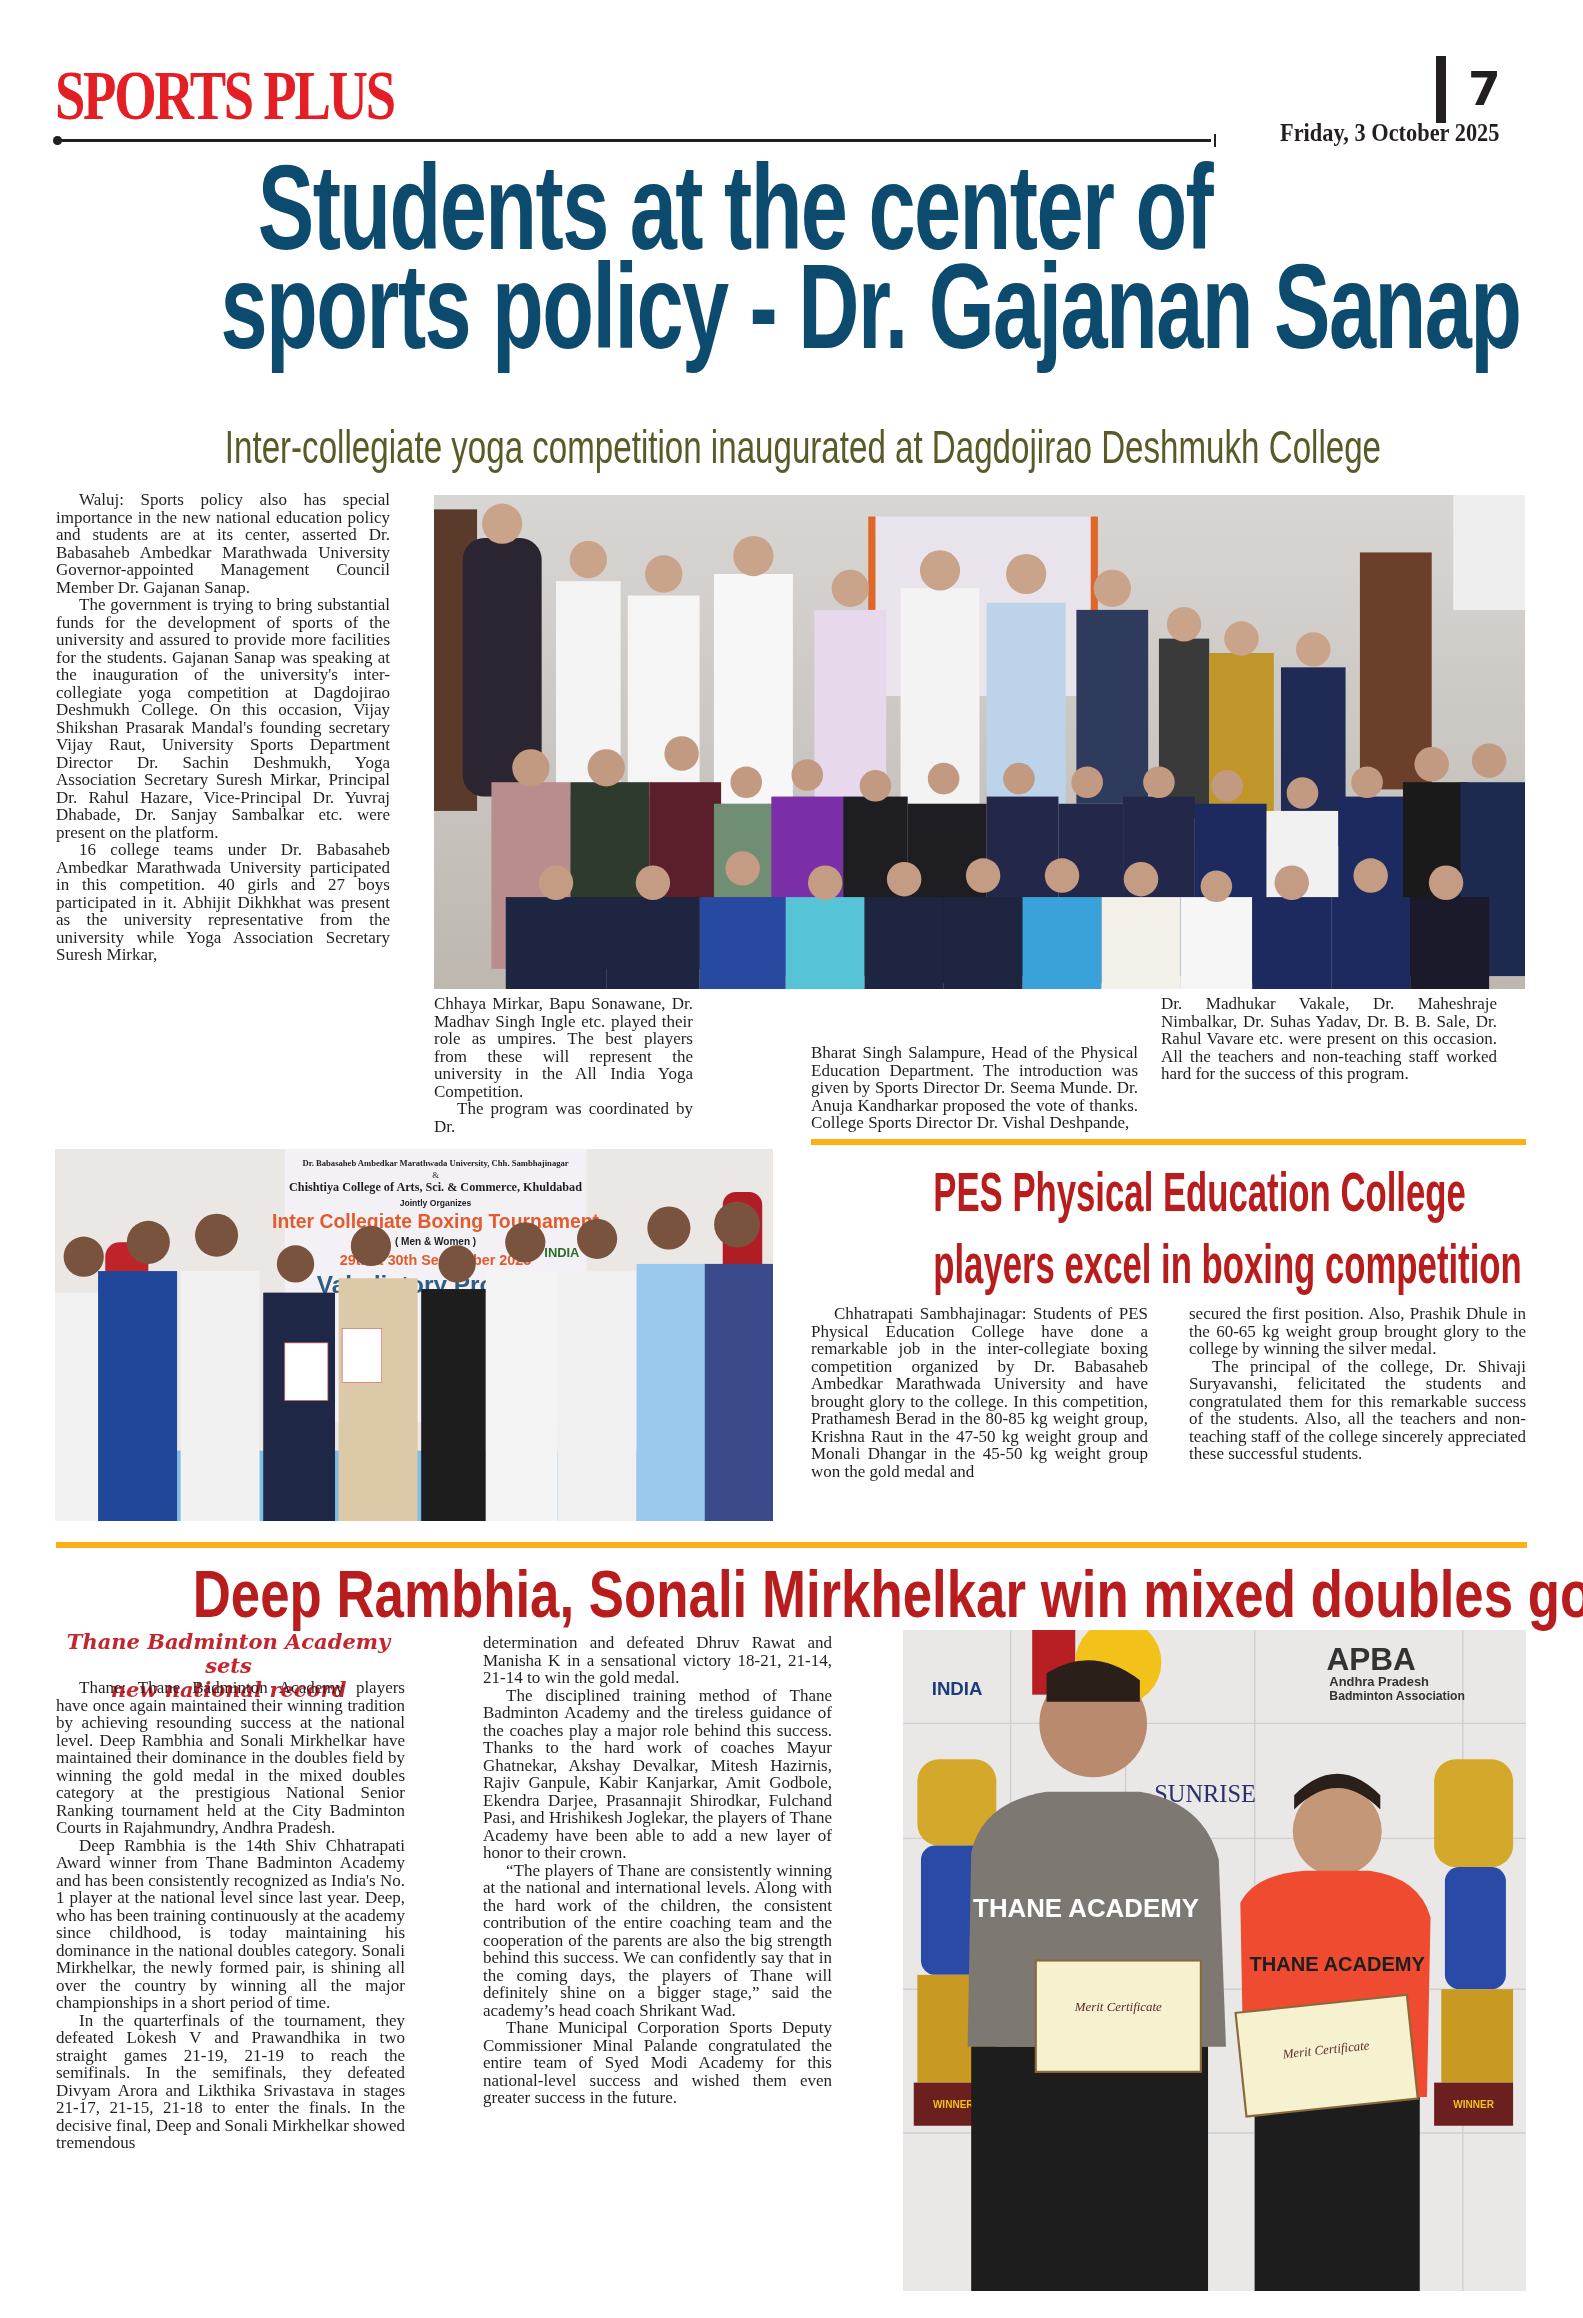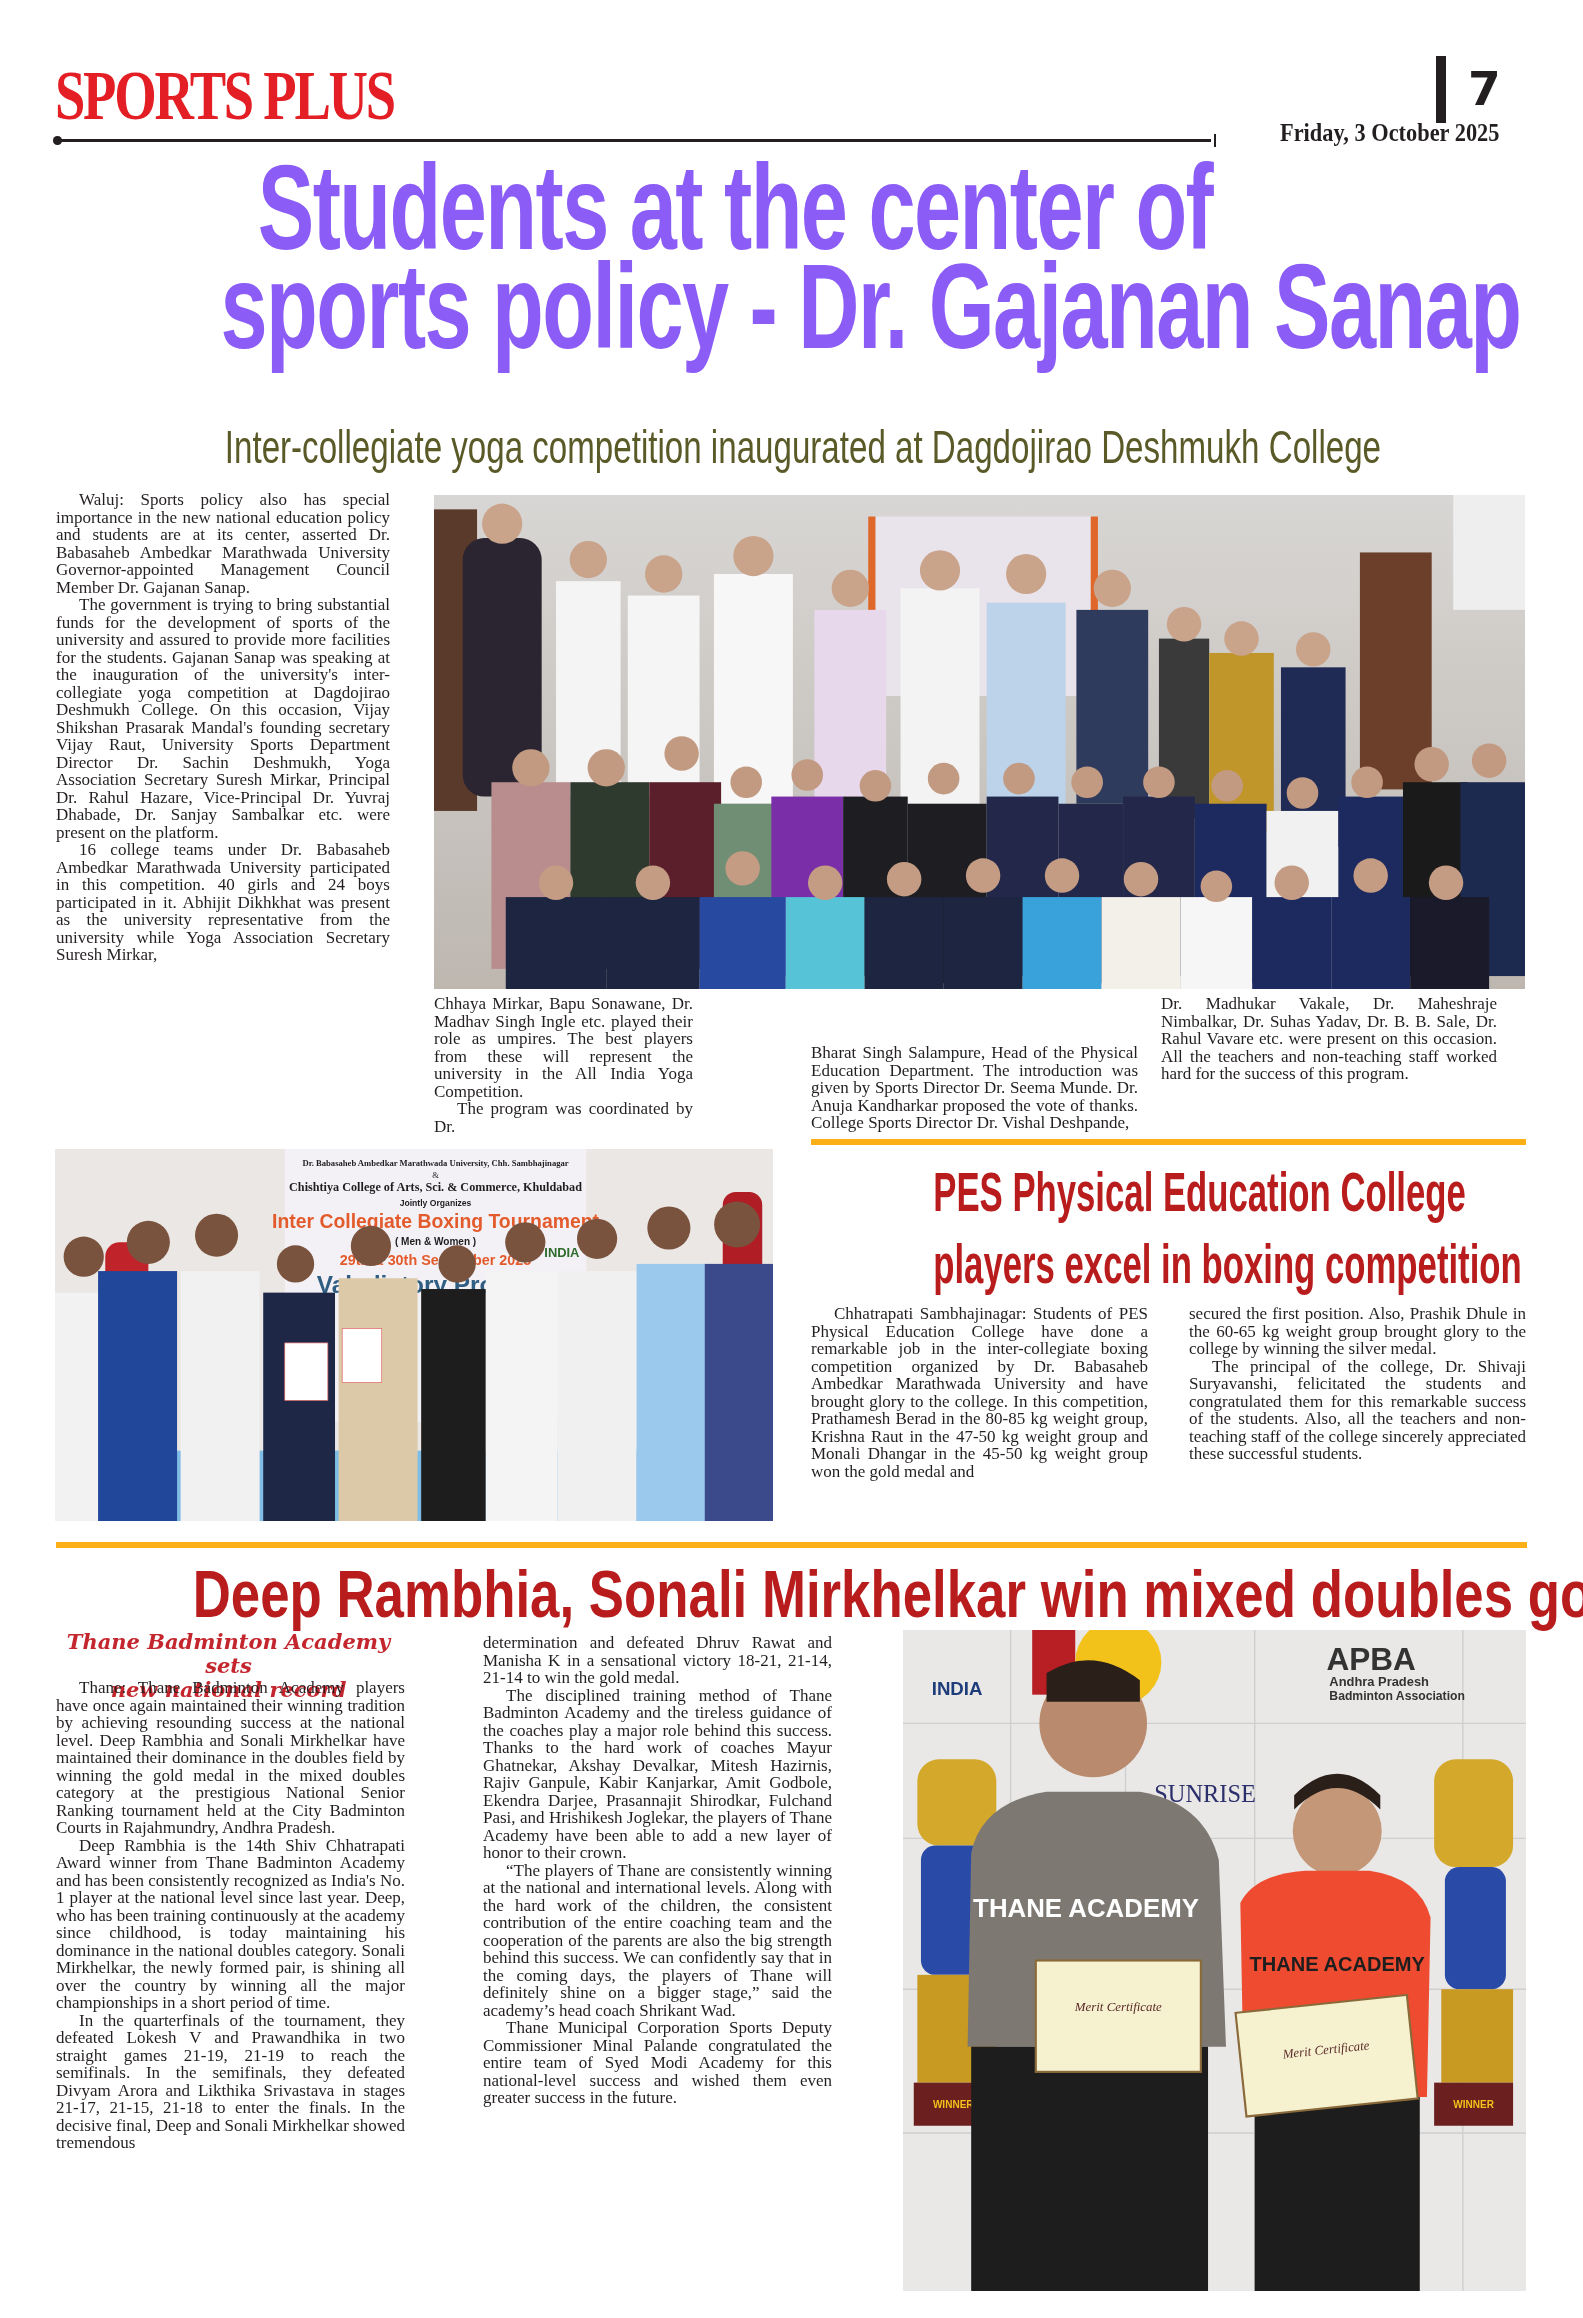--- a/index.html
+++ b/index.html
@@ -25,21 +25,21 @@
   }
   .page-date {
     left: 1280px; top: 118px; width: 287px;
     font-family: "Liberation Serif", serif; font-weight: bold; font-size: 26px; line-height: 29px;
     transform: scaleX(0.86); transform-origin: left center; white-space: nowrap;
   }
 
   
   .headline-main {
     left: 0; top: 158px; width: 1470px; text-align: center;
-    font-family: "Liberation Sans", sans-serif; font-weight: bold; color: #8b5cf6;
+    font-family: "Liberation Sans", sans-serif; font-weight: bold; color: #0c4a6e;
     font-size: 121px; line-height: 99px; letter-spacing: -2.2px;
   }
   .headline-main span { display: block; transform: scaleX(0.7); transform-origin: center; white-space: nowrap; }
   .subhead-yoga {
     left: 0; top: 421px; width: 1583px; text-align: center;
     font-family: "Liberation Sans", sans-serif; font-weight: normal; color: #5a5a28;
     font-size: 46px; line-height: 52px;
   }
   .subhead-yoga span { display: inline-block; transform: scaleX(0.72); white-space: nowrap; }
 
@@ -82,21 +82,21 @@
   <span>Students at the center of</span>
   <span>sports policy - Dr. Gajanan Sanap</span>
 </div>
 <div class="abs subhead-yoga">
   <span>Inter-collegiate yoga competition inaugurated at Dagdojirao Deshmukh College</span>
 </div>
 
 <div class="abs col-text" style="left:56px; top:491px; width:334px;">
   <p>Waluj: Sports policy also has special importance in the new national education policy and students are at its center, asserted Dr. Babasaheb Ambedkar Marathwada University Governor-appointed Management Council Member Dr. Gajanan Sanap.</p>
   <p>The government is trying to bring substantial funds for the development of sports of the university and assured to provide more facilities for the students. Gajanan Sanap was speaking at the inauguration of the university's inter-collegiate yoga competition at Dagdojirao Deshmukh College. On this occasion, Vijay Shikshan Prasarak Mandal's founding secretary Vijay Raut, University Sports Department Director Dr. Sachin Deshmukh, Yoga Association Secretary Suresh Mirkar, Principal Dr. Rahul Hazare, Vice-Principal Dr. Yuvraj Dhabade, Dr. Sanjay Sambalkar etc. were present on the platform.</p>
-  <p>16 college teams under Dr. Babasaheb Ambedkar Marathwada University participated in this competition. 40 girls and 24 boys participated in it. Abhijit Dikhkhat was present as the university representative from the university while Yoga Association Secretary Suresh Mirkar,</p>
+  <p>16 college teams under Dr. Babasaheb Ambedkar Marathwada University participated in this competition. 40 girls and 27 boys participated in it. Abhijit Dikhkhat was present as the university representative from the university while Yoga Association Secretary Suresh Mirkar,</p>
 </div>
 
 <div class="abs photo" style="left:434px; top:495px; width:1091px; height:494px;">
   <svg viewBox="0 0 1520 688" preserveAspectRatio="none">
     <defs>
       <linearGradient id="wall1" x1="0" y1="0" x2="0" y2="1">
         <stop offset="0" stop-color="#d8d6d4"></stop>
           <stop offset="1" stop-color="#bdb7b0"></stop>
       </linearGradient>
     </defs>

